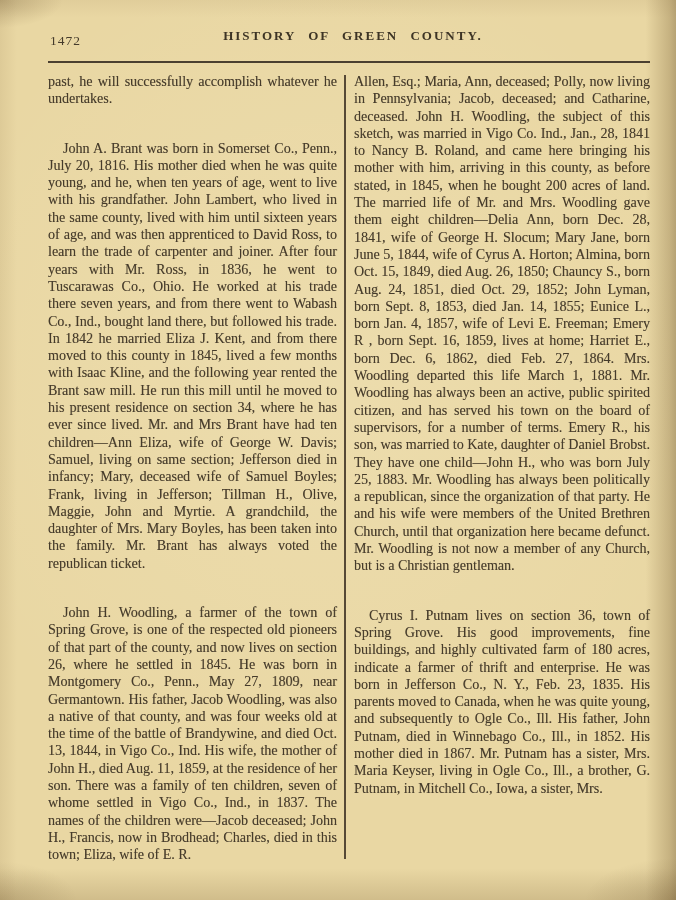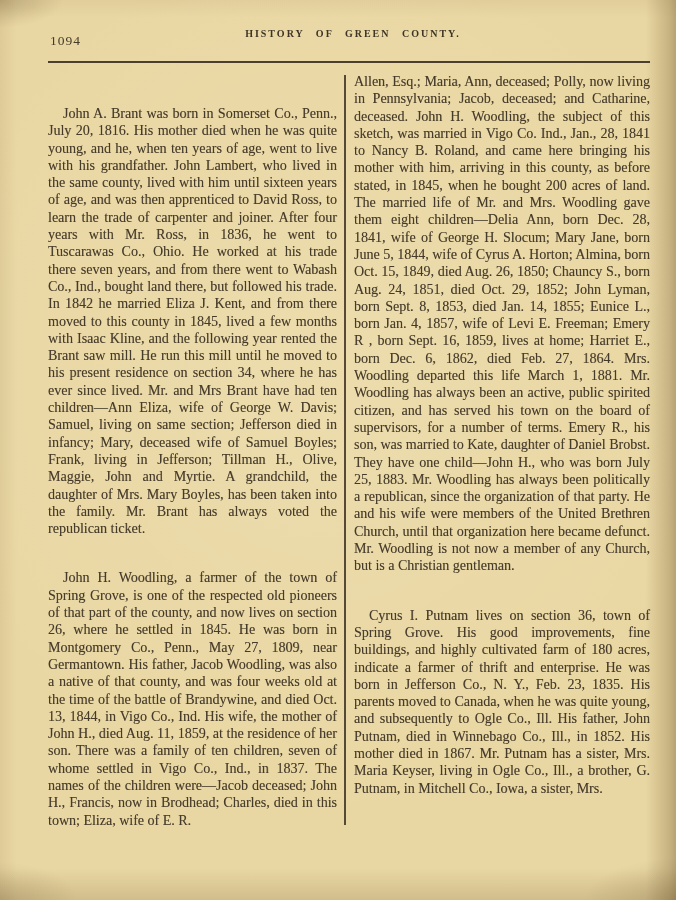--- a/index.html
+++ b/index.html
@@ -16,41 +16,42 @@
       linear-gradient(to right, rgba(120,92,48,0.10) 0%, rgba(120,92,48,0) 2.5%, rgba(120,92,48,0) 95.5%, rgba(110,84,42,0.28) 99%, rgba(100,76,38,0.38) 100%),
       linear-gradient(to bottom, rgba(120,92,48,0.08) 0%, rgba(120,92,48,0) 2%, rgba(120,92,48,0) 96.5%, rgba(110,84,42,0.20) 100%),
       radial-gradient(ellipse 85% 70% at 48% 42%, rgba(255,248,225,0.16), rgba(255,248,225,0) 70%),
       #e9d7a3;
     color:#453b2b;
     font-family:"Liberation Serif","DejaVu Serif",serif;
   }
   .header{position:relative;height:24px;width:602px;}
   .pagenum{position:absolute;left:2px;top:5px;font-size:13.5px;letter-spacing:1px;}
   .title{position:absolute;left:8px;right:0;top:0;text-align:center;
-         font-size:10px;font-weight:bold;letter-spacing:2px;word-spacing:7px;color:#3d3425;}
+         font-size:13px;font-weight:bold;letter-spacing:2px;word-spacing:7px;color:#3d3425;}
   .rule{margin-top:9px;width:602px;height:2px;background:#4b4030;}
   .columns{display:flex;margin-top:10px;width:602px;align-items:stretch;}
   .col{font-size:14px;line-height:17.3px;text-align:justify;}
   .col p{margin:0;text-shadow:0.3px 0.3px 0.4px rgba(80,66,42,0.40);}
   .col p.indent{text-indent:15px;margin-top:32px;}
   .col-left{width:289px;}
   .divider{width:2px;background:#564936;margin:2px 8px 4px 7px;}
   .col-right{flex:1;}
 </style>
 </head>
 <body>
 
 <div class="page">
   <div class="header">
-    <span class="pagenum">1094</span>
+    <span class="pagenum">1472</span>
     <span class="title">HISTORY OF GREEN COUNTY.</span>
   </div>
   <div class="rule"></div>
   <div class="columns">
     <div class="col col-left">
+      <p>past, he will successfully accomplish whatever he undertakes.</p>
       <p class="indent">John A. Brant was born in Somerset Co., Penn., July 20, 1816. His mother died when he was quite young, and he, when ten years of age, went to live with his grandfather. John Lambert, who lived in the same county, lived with him until sixteen years of age, and was then apprenticed to David Ross, to learn the trade of carpenter and joiner. After four years with Mr. Ross, in 1836, he went to Tuscarawas Co., Ohio. He worked at his trade there seven years, and from there went to Wabash Co., Ind., bought land there, but followed his trade. In 1842 he married Eliza J. Kent, and from there moved to this county in 1845, lived a few months with Isaac Kline, and the following year rented the Brant saw mill. He run this mill until he moved to his present residence on section 34, where he has ever since lived. Mr. and Mrs Brant have had ten children—Ann Eliza, wife of George W. Davis; Samuel, living on same section; Jefferson died in infancy; Mary, deceased wife of Samuel Boyles; Frank, living in Jefferson; Tillman H., Olive, Maggie, John and Myrtie. A grandchild, the daughter of Mrs. Mary Boyles, has been taken into the family. Mr. Brant has always voted the republican ticket.</p>
       <p class="indent">John H. Woodling, a farmer of the town of Spring Grove, is one of the respected old pioneers of that part of the county, and now lives on section 26, where he settled in 1845. He was born in Montgomery Co., Penn., May 27, 1809, near Germantown. His father, Jacob Woodling, was also a native of that county, and was four weeks old at the time of the battle of Brandywine, and died Oct. 13, 1844, in Vigo Co., Ind. His wife, the mother of John H., died Aug. 11, 1859, at the residence of her son. There was a family of ten children, seven of whome settled in Vigo Co., Ind., in 1837. The names of the children were—Jacob deceased; John H., Francis, now in Brodhead; Charles, died in this town; Eliza, wife of E. R.</p>
     </div>
     <div class="divider"></div>
     <div class="col col-right">
       <p>Allen, Esq.; Maria, Ann, deceased; Polly, now living in Pennsylvania; Jacob, deceased; and Catharine, deceased. John H. Woodling, the subject of this sketch, was married in Vigo Co. Ind., Jan., 28, 1841 to Nancy B. Roland, and came here bringing his mother with him, arriving in this county, as before stated, in 1845, when he bought 200 acres of land. The married life of Mr. and Mrs. Woodling gave them eight children—Delia Ann, born Dec. 28, 1841, wife of George H. Slocum; Mary Jane, born June 5, 1844, wife of Cyrus A. Horton; Almina, born Oct. 15, 1849, died Aug. 26, 1850; Chauncy S., born Aug. 24, 1851, died Oct. 29, 1852; John Lyman, born Sept. 8, 1853, died Jan. 14, 1855; Eunice L., born Jan. 4, 1857, wife of Levi E. Freeman; Emery R , born Sept. 16, 1859, lives at home; Harriet E., born Dec. 6, 1862, died Feb. 27, 1864. Mrs. Woodling departed this life March 1, 1881. Mr. Woodling has always been an active, public spirited citizen, and has served his town on the board of supervisors, for a number of terms. Emery R., his son, was married to Kate, daughter of Daniel Brobst. They have one child—John H., who was born July 25, 1883. Mr. Woodling has always been politically a republican, since the organization of that party. He and his wife were members of the United Brethren Church, until that organization here became defunct. Mr. Woodling is not now a member of any Church, but is a Christian gentleman.</p>
       <p class="indent">Cyrus I. Putnam lives on section 36, town of Spring Grove. His good improvements, fine buildings, and highly cultivated farm of 180 acres, indicate a farmer of thrift and enterprise. He was born in Jefferson Co., N. Y., Feb. 23, 1835. His parents moved to Canada, when he was quite young, and subsequently to Ogle Co., Ill. His father, John Putnam, died in Winnebago Co., Ill., in 1852. His mother died in 1867. Mr. Putnam has a sister, Mrs. Maria Keyser, living in Ogle Co., Ill., a brother, G. Putnam, in Mitchell Co., Iowa, a sister, Mrs.</p>
     </div>
   </div>
 </div>

